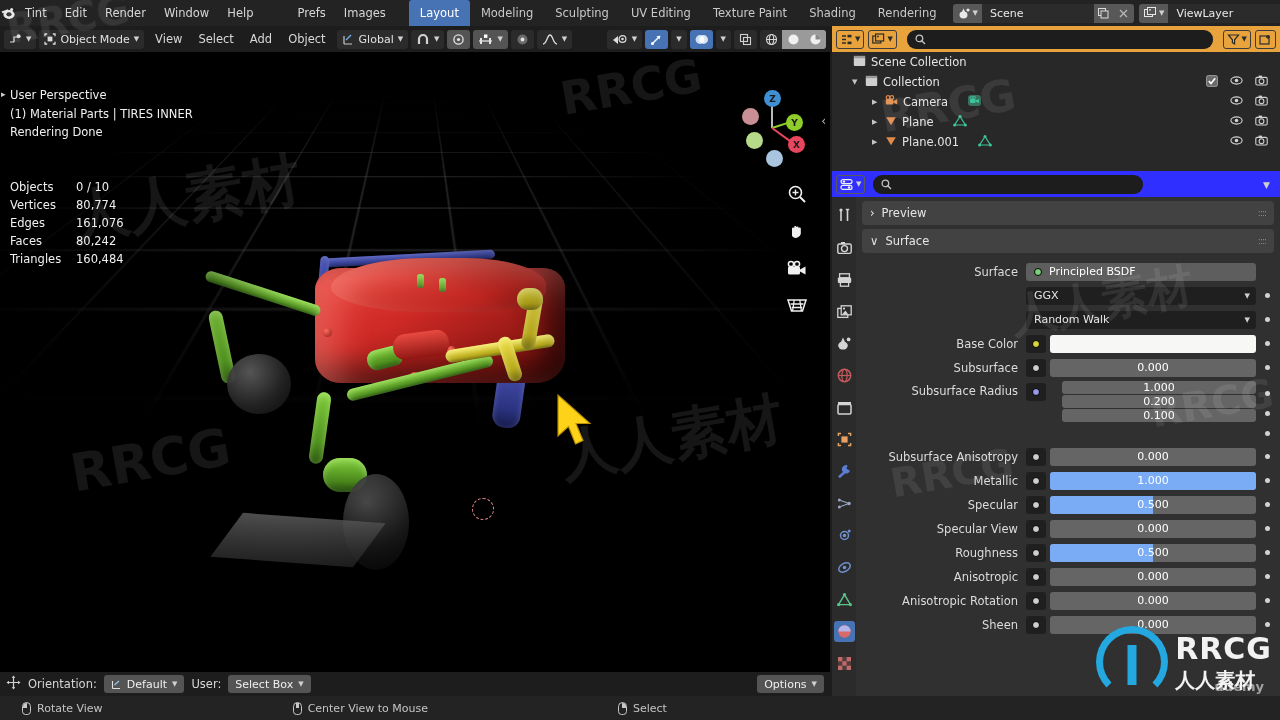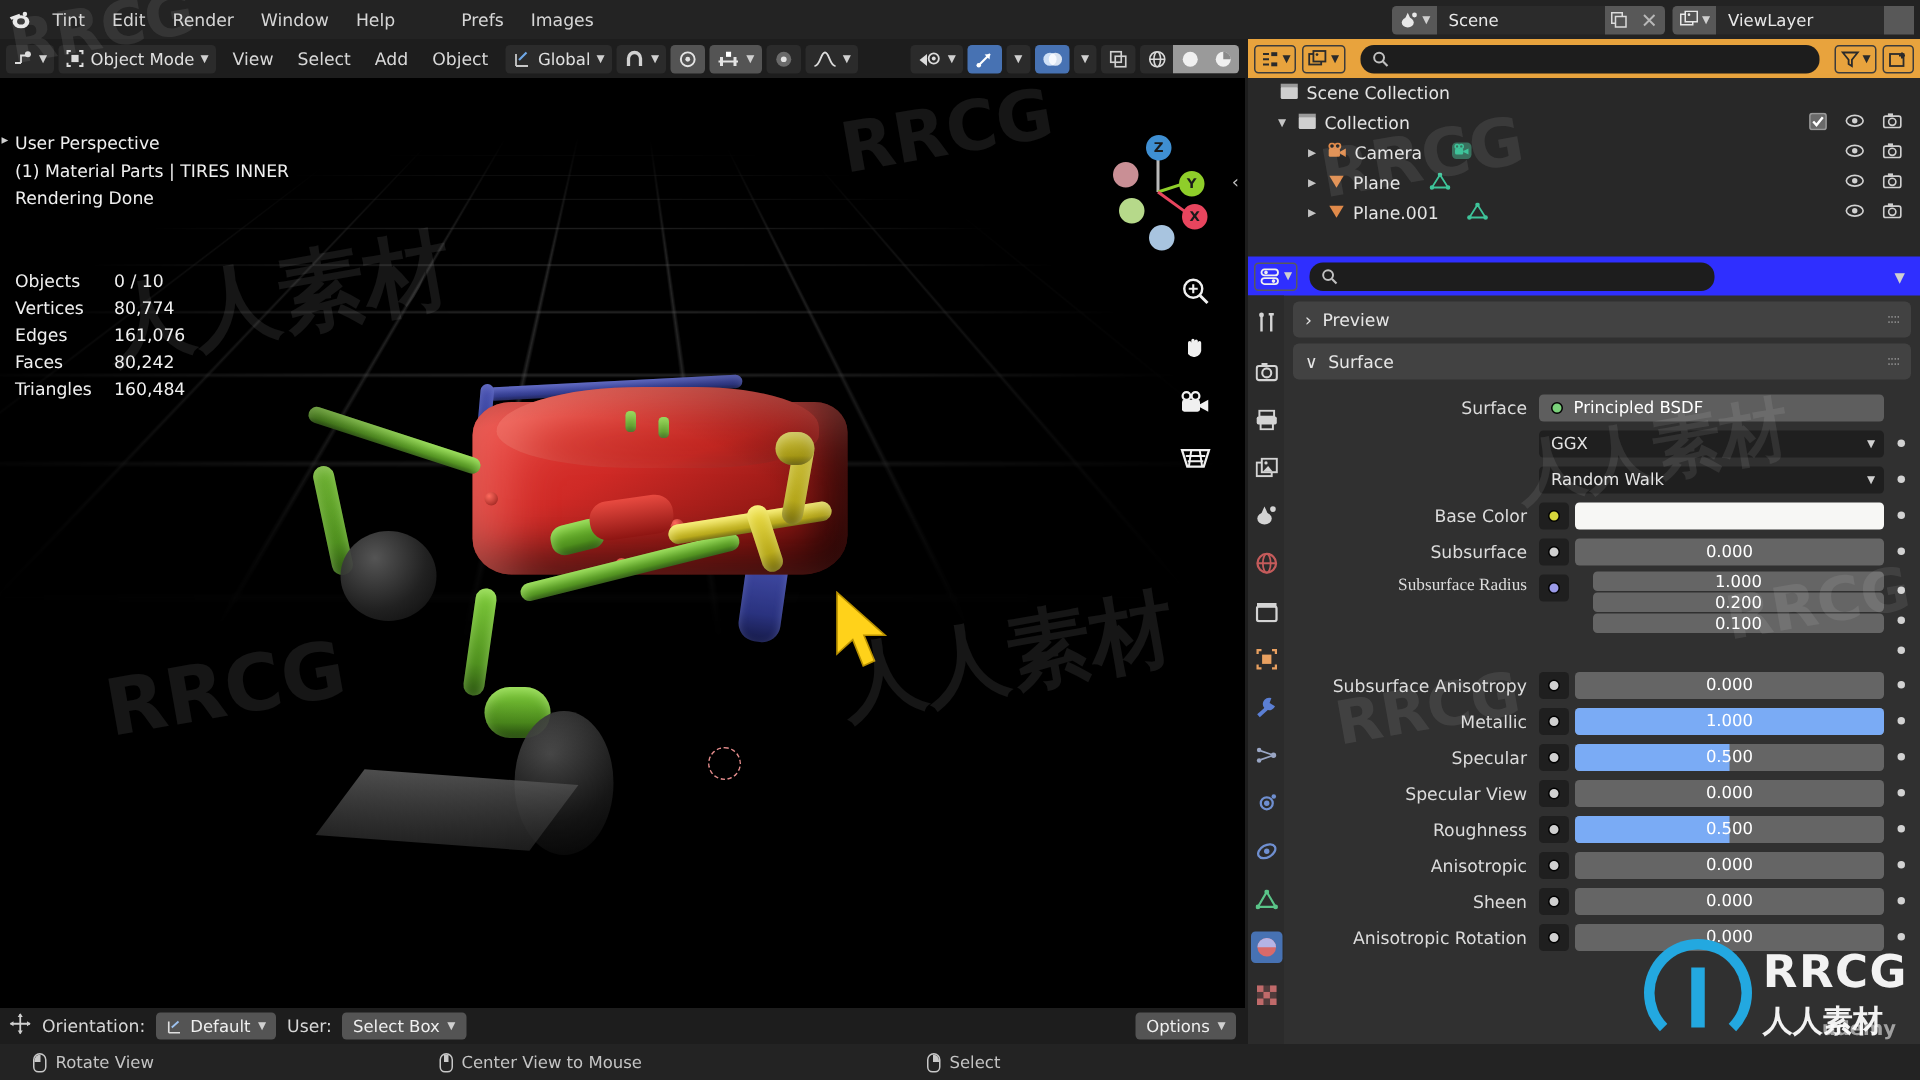--- a/index.html
+++ b/index.html
@@ -199,20 +199,29 @@
         <div class="menu-item">Tint</div>
         <div class="menu-item">Edit</div>
         <div class="menu-item">Render</div>
         <div class="menu-item">Window</div>
         <div class="menu-item">Help</div>
       </div>
     <div id="extra-menus" style="display:flex;margin-left:26px;">
         <div class="menu-item">Prefs</div>
         <div class="menu-item">Images</div>
       </div>
+    <div class="ws-tabs" id="ws-tabs">
+        <div class="ws-tab active">Layout</div>
+        <div class="ws-tab">Modeling</div>
+        <div class="ws-tab">Sculpting</div>
+        <div class="ws-tab">UV Editing</div>
+        <div class="ws-tab">Texture Paint</div>
+        <div class="ws-tab">Shading</div>
+        <div class="ws-tab">Rendering</div>
+      </div>
 
     <div class="topbar-right">
       <div class="id-block">
         <div class="id-icon">
           <svg width="13" height="13" viewBox="0 0 13 13">
             <ellipse cx="5.5" cy="8" rx="4" ry="3.4" fill="#e8e8e8"></ellipse>
             <path d="M5.5 1.5 L8.5 8 L2.5 8 Z" fill="#e8e8e8"></path>
             <circle cx="10" cy="3" r="1.6" fill="#e8e8e8"></circle>
           </svg>
             <span class="chev">▼</span>
@@ -860,21 +869,21 @@
               <span class="sock" style="background: rgb(207, 207, 207);"></span>
             </div>
             <div class="field">
               <span class="txt">0.000</span>
             </div>
             <div class="dotcol">
               <i></i>
             </div>
           </div>
           <div class="prow" style="height: 62px; align-items: flex-start;">
-            <div class="plabel" style="margin-top: 3px; font-family: Liberation Serif, serif;">Subsurface Radius</div>
+            <div class="plabel" style="margin-top: 3px;">Subsurface Radius</div>
             <div class="sockbox" style="margin-top: 2px;">
               <span class="sock" style="background: rgb(154, 154, 232);"></span>
             </div>
             <div class="vecwrap">
               <div class="field" style="margin-left: 12px;">
                 <span class="txt">1.000</span>
               </div>
               <div class="field" style="margin-left: 12px;">
                 <span class="txt">0.200</span>
               </div>
@@ -957,33 +966,33 @@
               <span class="sock" style="background: rgb(207, 207, 207);"></span>
             </div>
             <div class="field">
               <span class="txt">0.000</span>
             </div>
             <div class="dotcol">
               <i></i>
             </div>
           </div>
           <div class="prow">
-            <div class="plabel">Sheen</div>
+            <div class="plabel">Anisotropic Rotation</div>
             <div class="sockbox">
               <span class="sock" style="background: rgb(207, 207, 207);"></span>
             </div>
             <div class="field">
               <span class="txt">0.000</span>
             </div>
             <div class="dotcol">
               <i></i>
             </div>
           </div>
           <div class="prow">
-            <div class="plabel">Anisotropic Rotation</div>
+            <div class="plabel">Sheen</div>
             <div class="sockbox">
               <span class="sock" style="background: rgb(207, 207, 207);"></span>
             </div>
             <div class="field">
               <span class="txt">0.000</span>
             </div>
             <div class="dotcol">
               <i></i>
             </div>
           </div>

